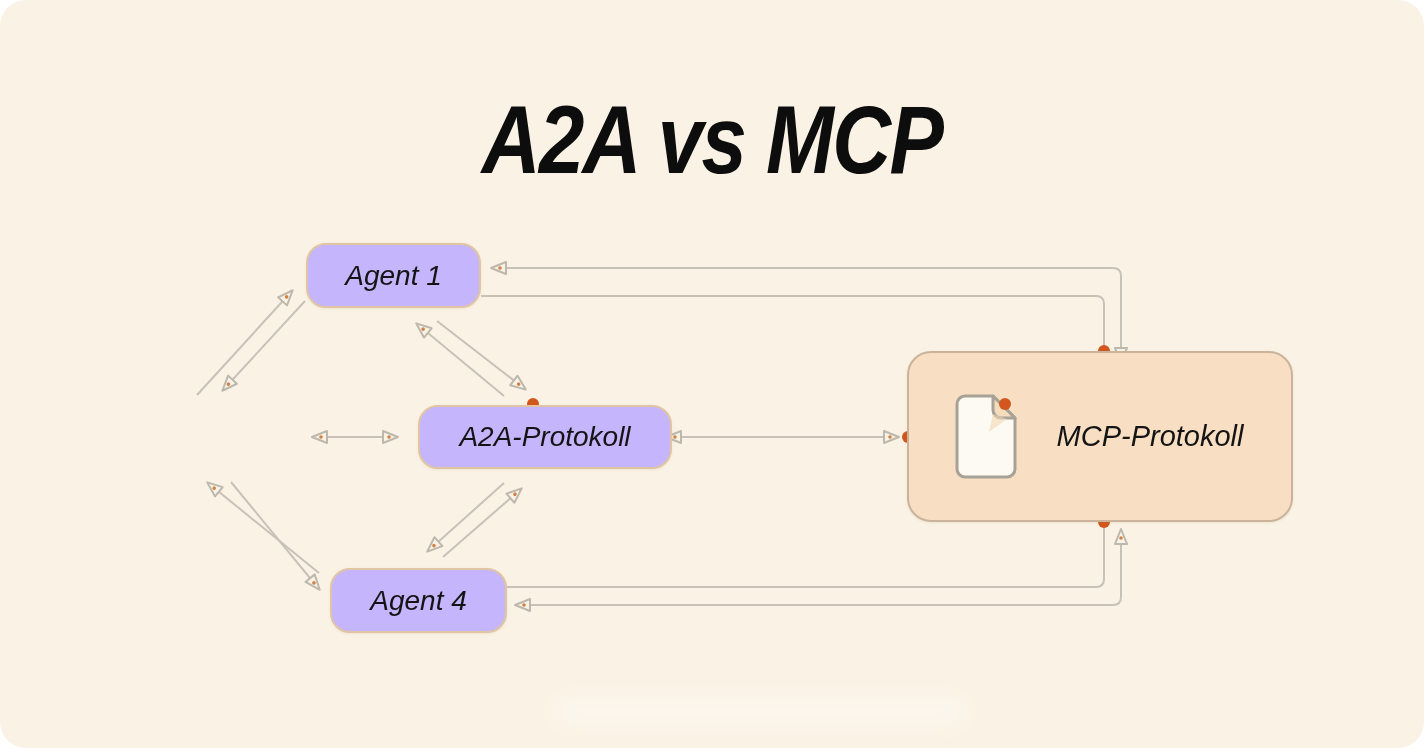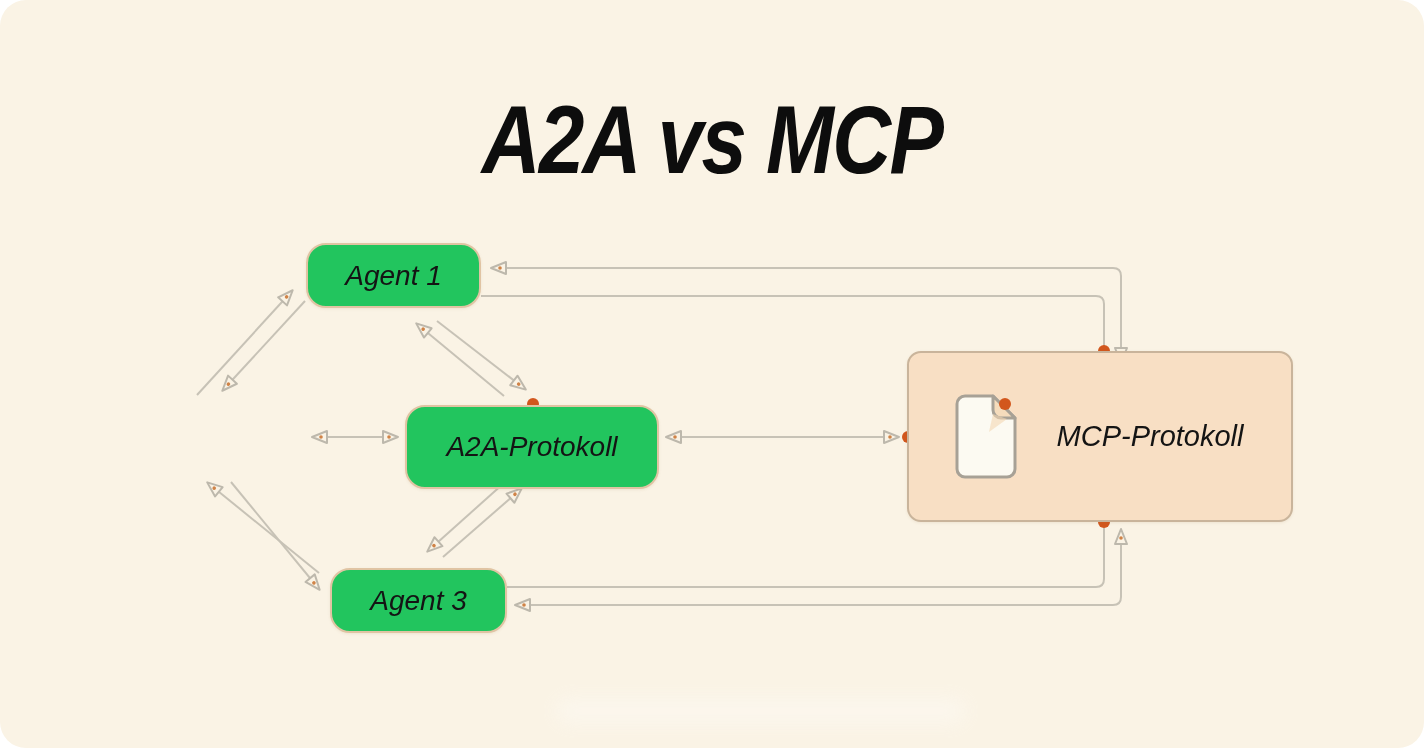--- a/index.html
+++ b/index.html
@@ -9,31 +9,31 @@
     font-family:"Liberation Sans",sans-serif;
     font-style:italic;
   }
   .title{
     position:absolute;top:92px;left:0;width:100%;
     text-align:center;font-size:96px;line-height:96px;font-weight:bold;color:#0d0d0d;
     transform:scaleX(0.85);letter-spacing:-2px;white-space:nowrap;
   }
   .node{
     position:absolute;display:flex;align-items:center;justify-content:center;
-    background:#22c55e;border:2px solid #E0C4A3;border-radius:20px;
+    background:#c4b5fd;border:2px solid #E0C4A3;border-radius:20px;
     font-size:28px;color:#141414;
     box-shadow:0 1px 3px rgba(160,120,70,0.12);
     box-sizing:border-box;
   }
   #node-agent1{left:306px;top:243px;width:175px;height:65px;}
   #node-agent2{left:130px;top:405px;width:176px;height:65px;}
-  #node-a2a   {left:405px;top:405px;width:254px;height:84px;}
+  #node-a2a   {left:418px;top:405px;width:254px;height:64px;}
   #node-agent3{left:330px;top:568px;width:177px;height:65px;}
   #node-mcp{
-    left:907px;top:351px;width:386px;height:171px;border-radius:14px;
+    left:907px;top:351px;width:386px;height:171px;border-radius:24px;
     background:#F8DFC4;border:2px solid #C9B49B;justify-content:flex-start;
     font-size:29px;
   }
   .mcp-icon{margin-left:40px;width:70px;height:89px;flex:0 0 auto;}
   .mcp-label{flex:1;text-align:center;padding-right:10px;}
   .wires{position:absolute;left:0;top:0;}
   .ghost{
     position:absolute;left:556px;top:698px;width:410px;height:26px;
     background:rgba(255,255,255,0.55);border-radius:13px;filter:blur(9px);opacity:0.55;
   }
@@ -88,21 +88,21 @@
   <div class="node" id="node-agent1">
     <span>Agent 1</span>
   </div>
 
 
   <div class="node" id="node-a2a">
     <span>A2A-Protokoll</span>
   </div>
 
   <div class="node" id="node-agent3">
-    <span>Agent 3</span>
+    <span>Agent 4</span>
   </div>
 
   <div class="node" id="node-mcp">
     <svg class="mcp-icon" viewBox="0 0 70 89" overflow="visible">
       <path d="M8 12 a8 8 0 0 1 8 -8 H44 L66 26 V77 a8 8 0 0 1 -8 8 H16 a8 8 0 0 1 -8 -8 Z" fill="#FCFAF2" stroke="#A7A196" stroke-width="3" stroke-linejoin="round"></path>
       <path d="M44 4 L44 18 a8 8 0 0 0 8 8 L66 26 Z" fill="#F5DCBC" stroke="#A7A196" stroke-width="3" stroke-linejoin="round"></path>
       <path d="M44 22 L40 40 L58 27 Z" fill="#F3D7B2" opacity="0.6"></path>
       <circle cx="56" cy="12" r="6" fill="#D2571D"></circle>
     </svg>
     <span class="mcp-label">MCP-Protokoll</span>

